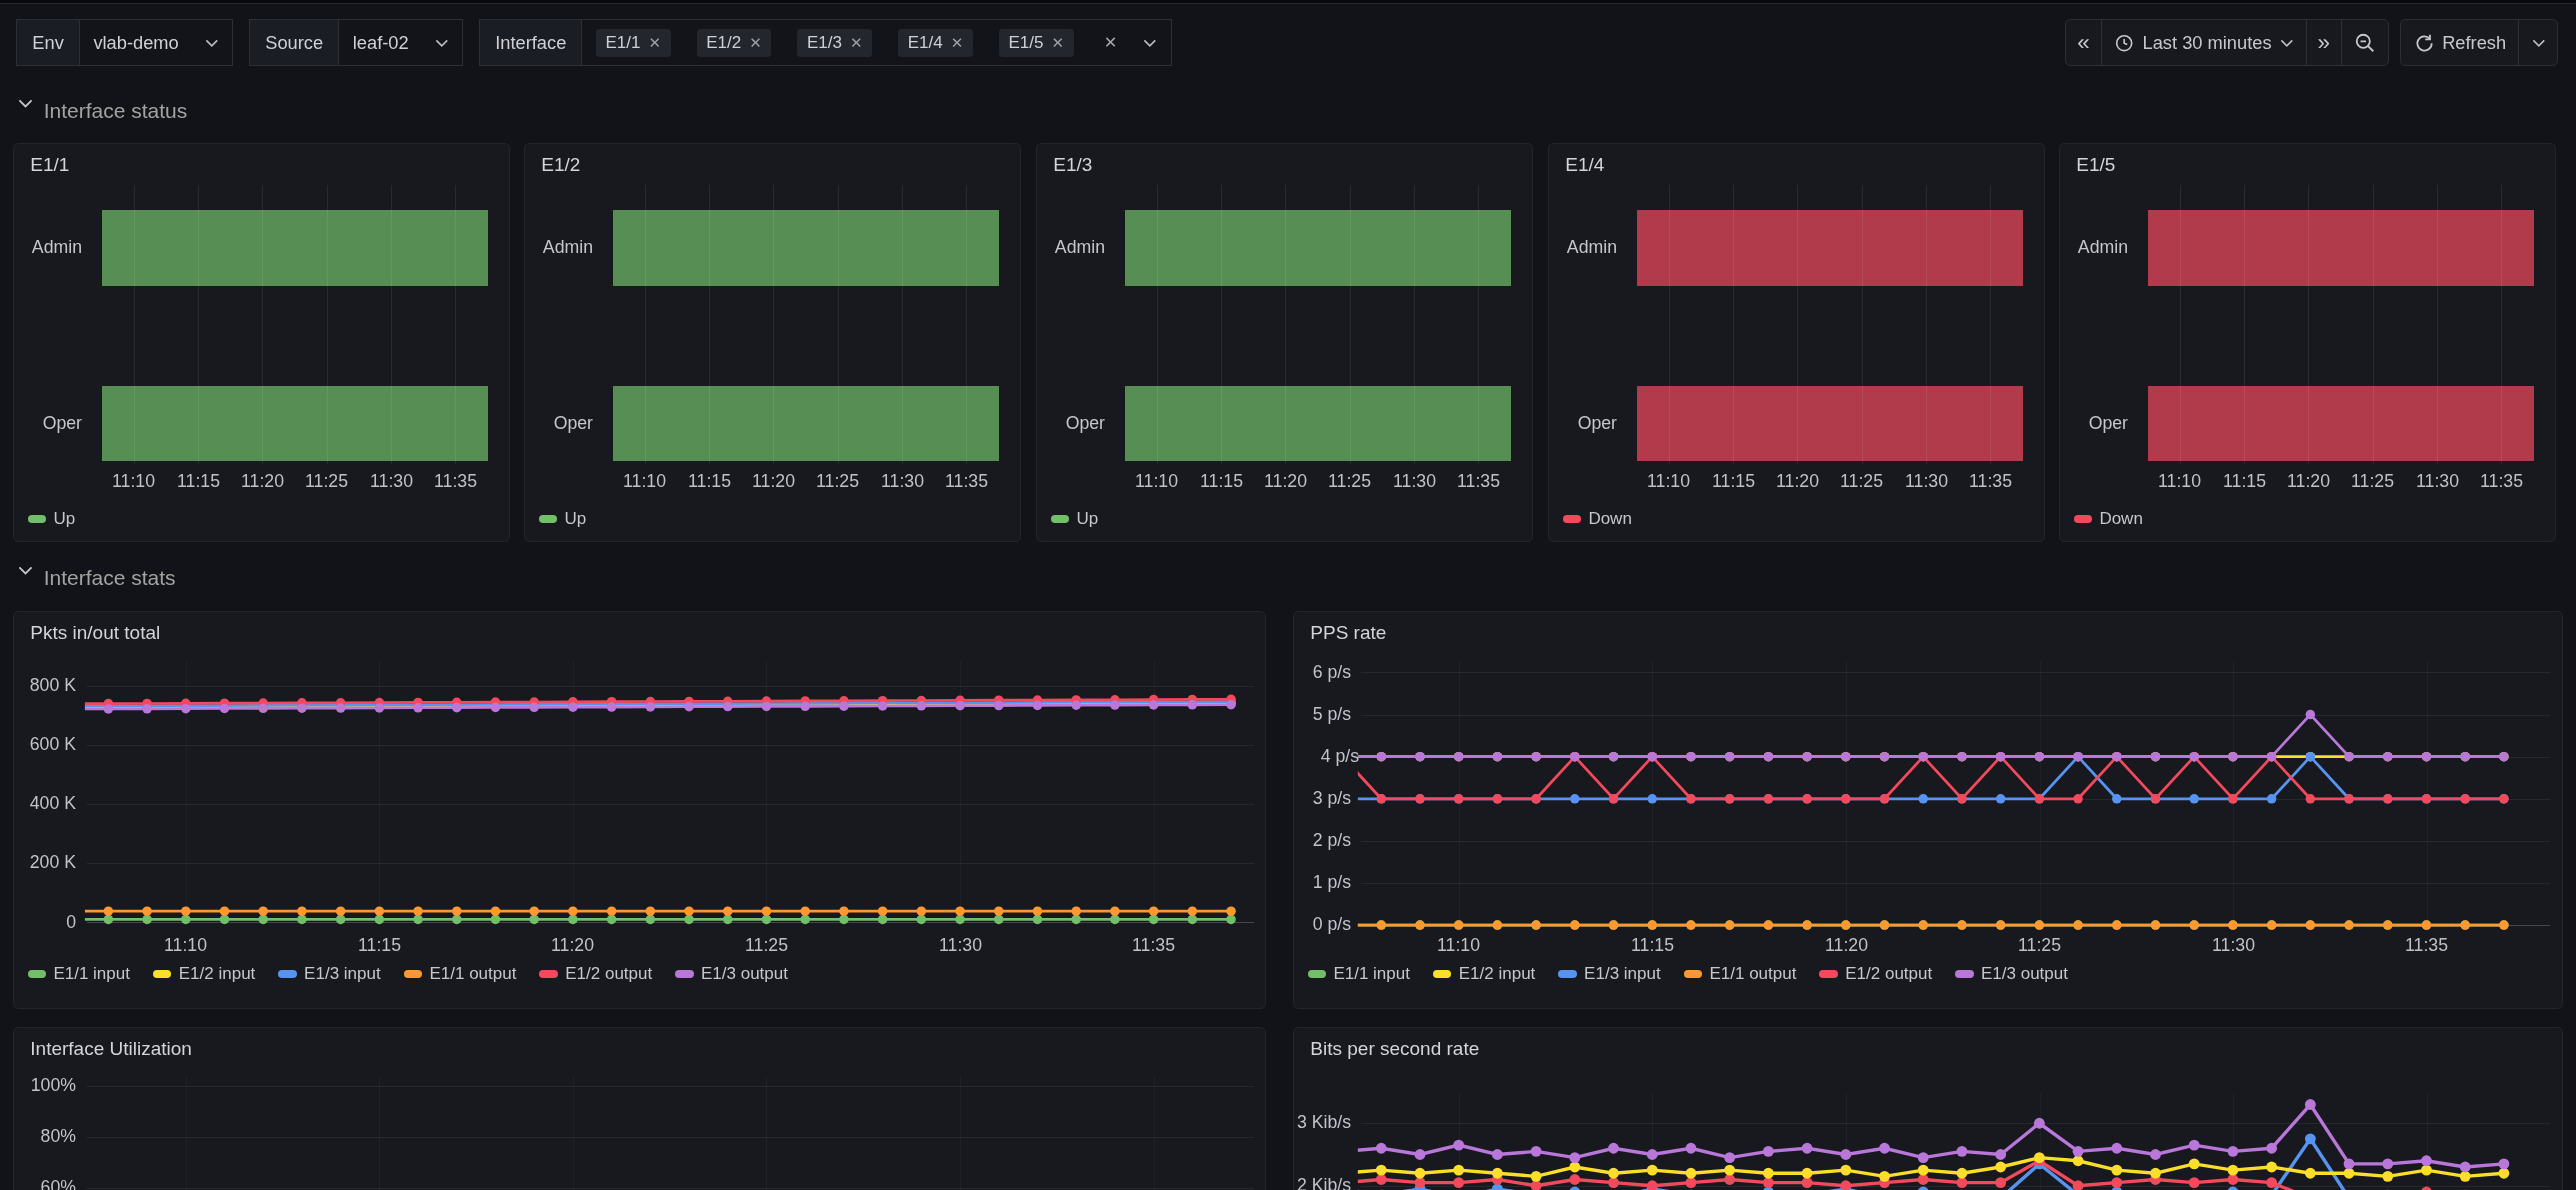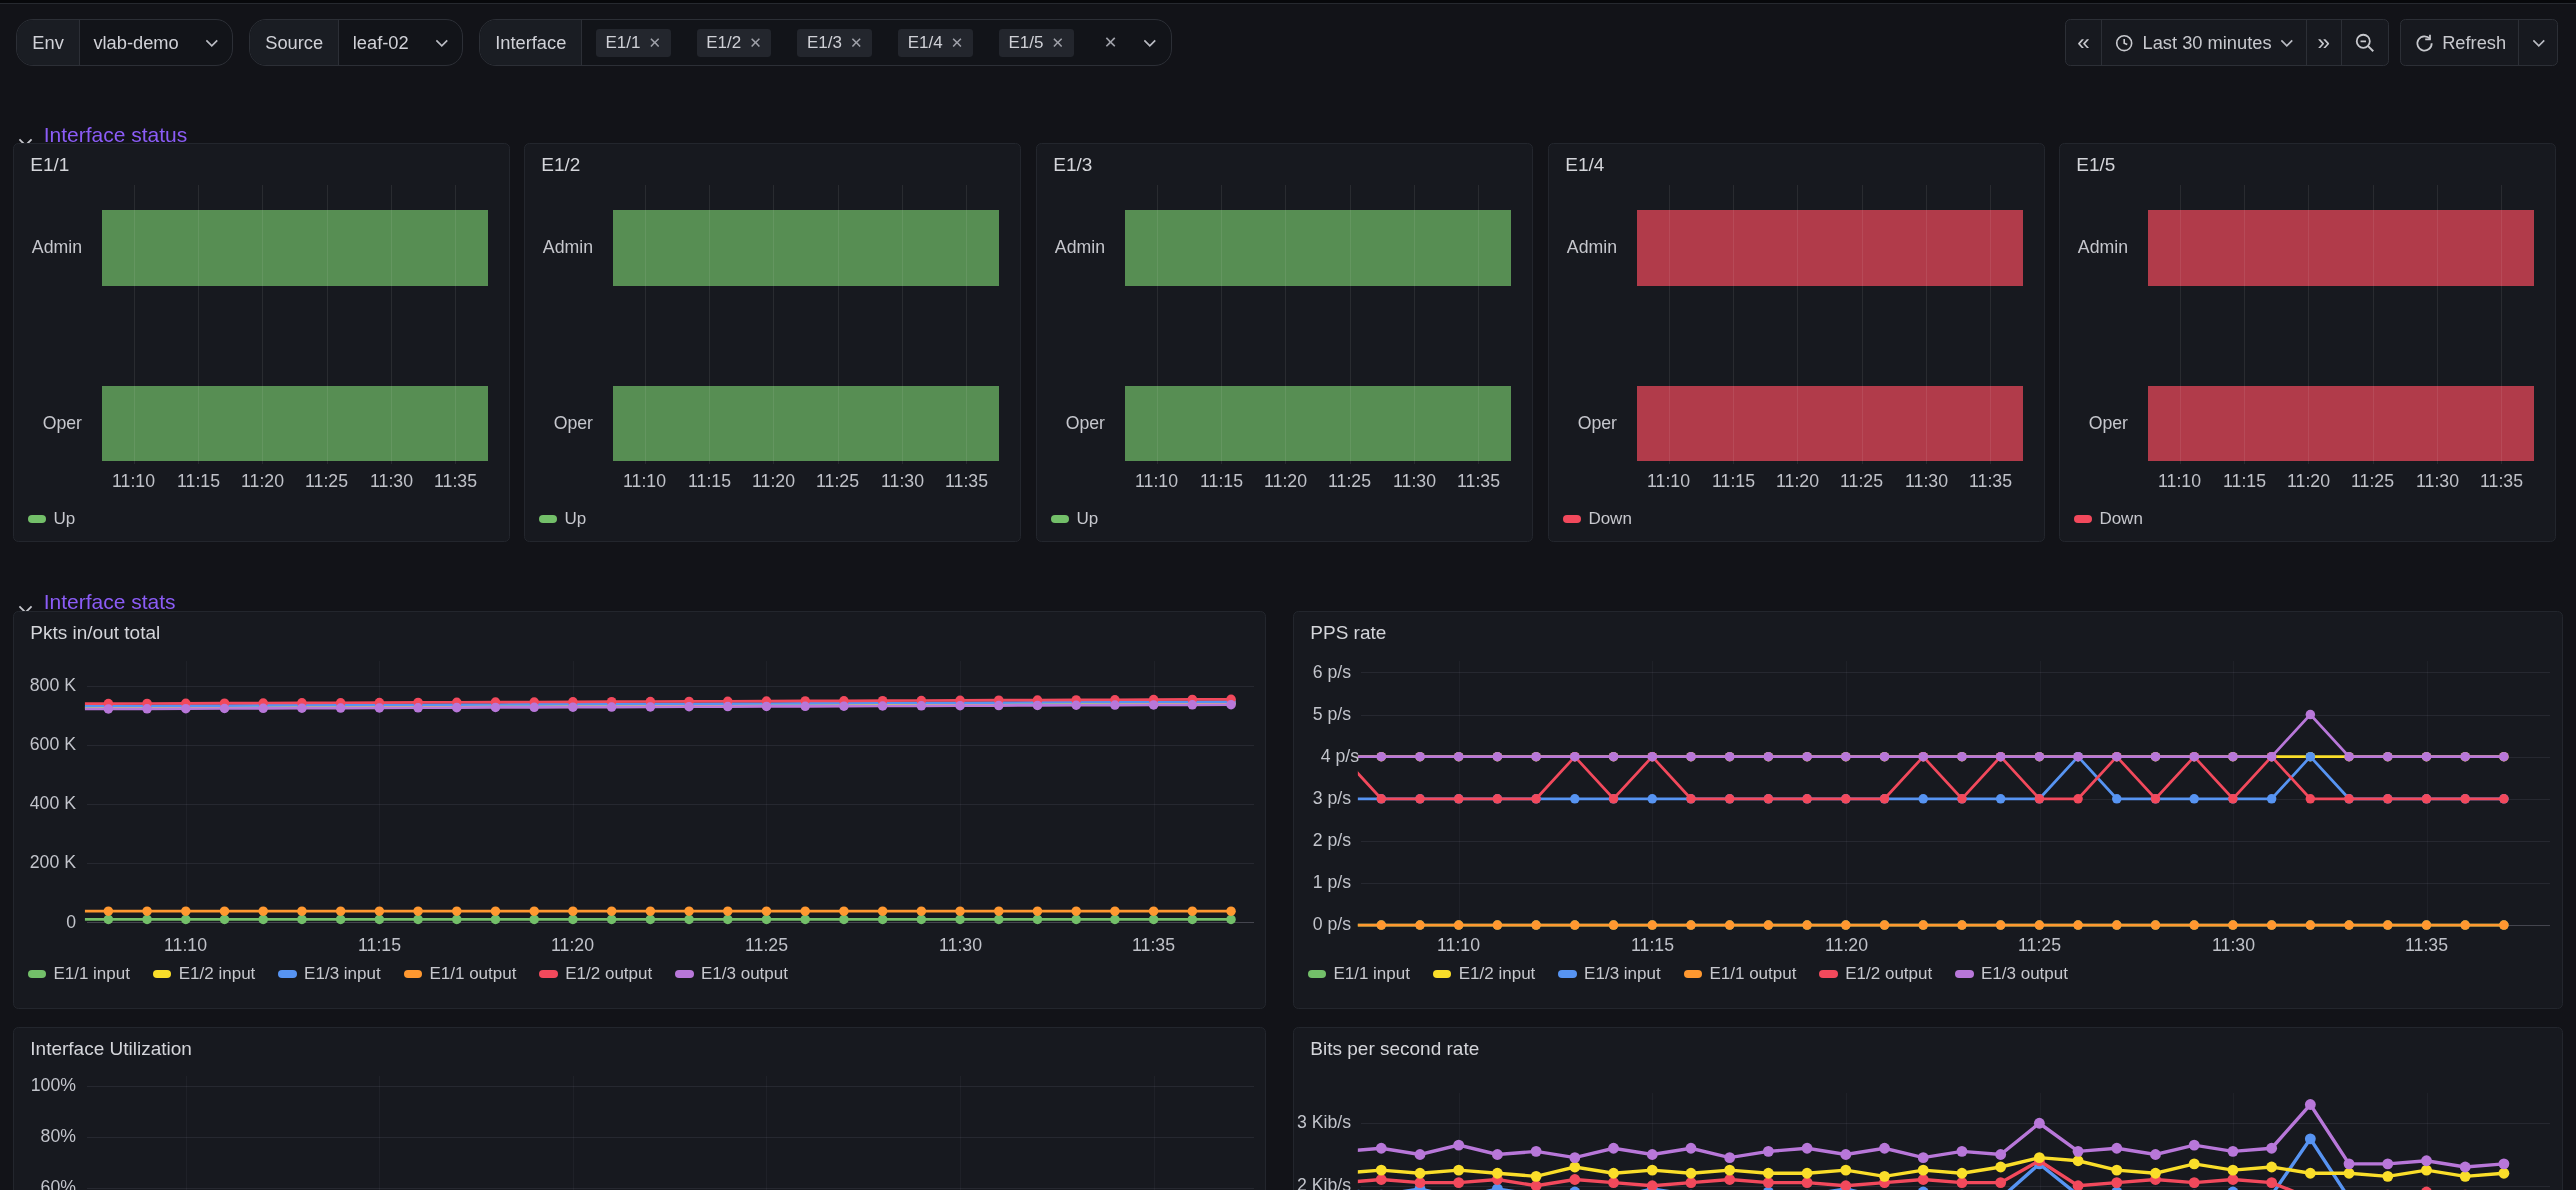--- a/index.html
+++ b/index.html
@@ -4,36 +4,36 @@
 <style>
   html,body{margin:0;padding:0;background:#0a0b0e;}
   #root{position:relative;width:2576px;height:1190px;background:#121318;overflow:hidden;
         font-family:"Liberation Sans",sans-serif;color:#ccccdc;}
   .topstrip{position:absolute;left:0;top:0;width:100%;height:3.4px;background:#07080b;border-bottom:1.4px solid #26292f;}
 
   
   .toolbar{position:absolute;left:16.3px;right:17.7px;top:20.4px;height:45px;display:flex;justify-content:space-between;align-items:center;}
   .t-left{display:flex;gap:16.3px;align-items:center;}
   .t-right{display:flex;gap:11px;align-items:center;}
-  .ctrl{display:flex;align-items:stretch;height:45px;border:1.4px solid #2c2f36;border-radius:17px;overflow:hidden;background:#121419;}
+  .ctrl{display:flex;align-items:stretch;height:45px;border:1.4px solid #2c2f36;border-radius:0;overflow:hidden;background:#121419;}
   .ctrl-label{display:flex;align-items:center;padding:0 15px;background:#1a1d23;border-right:1.4px solid #2c2f36;
               font-size:18.3px;color:#d0d1d7;white-space:nowrap;}
   .ctrl-value{display:flex;align-items:center;gap:26px;padding:0 13.6px;font-size:18.3px;color:#d0d1d7;white-space:nowrap;}
   .chip{display:flex;align-items:center;gap:8.2px;background:#23262d;border-radius:3.4px;padding:4.1px 9.5px;font-size:17px;color:#cfd0d6;}
   .chip .x{color:#9fa1a9;font-size:15px;line-height:1;cursor:pointer;}
   .clear-x{color:#9fa1a9;font-size:16.3px;margin-left:4.1px;}
   .group{display:flex;align-items:stretch;height:45px;border:1.4px solid #2c2f36;border-radius:5.4px;overflow:hidden;background:#17191f;}
   .seg{display:flex;align-items:center;gap:8.2px;padding:0 12.2px;border:none;background:transparent;color:#c7c8cd;
        font-family:"Liberation Sans",sans-serif;font-size:18.3px;cursor:pointer;}
   .seg + .seg{border-left:1.4px solid #2c2f36;}
   .seg.arrows{font-size:22.4px;padding:0 11px;}
   svg.icon{display:block;}
 
   
-  .section-h{position:absolute;display:flex;align-items:flex-end;gap:11px;font-size:21px;font-weight:500;color:#8b5cf6;margin-top:24px;}
+  .section-h{position:absolute;display:flex;align-items:flex-start;gap:11px;font-size:21px;font-weight:500;color:#a3a3a3;}
 
   
   .panel{position:absolute;background:#17191f;border:1.4px solid #23262d;border-radius:5.4px;box-sizing:border-box;}
   .ptitle{position:absolute;left:16.3px;top:9.5px;font-size:19px;font-weight:500;color:#d4d5da;white-space:nowrap;cursor:pointer;}
   .vgrid{position:absolute;width:1.4px;background:rgba(204,204,220,0.07);}
   .hgrid{position:absolute;height:1.4px;background:rgba(204,204,220,0.09);}
   .hgrid.base{background:rgba(204,204,220,0.25);}
   .rowlab{position:absolute;width:68px;text-align:right;font-size:17.7px;color:#c6c7cd;}
   .sbar{position:absolute;}
   .xtick{position:absolute;width:75px;text-align:center;font-size:17.7px;color:#bfc1c8;}

